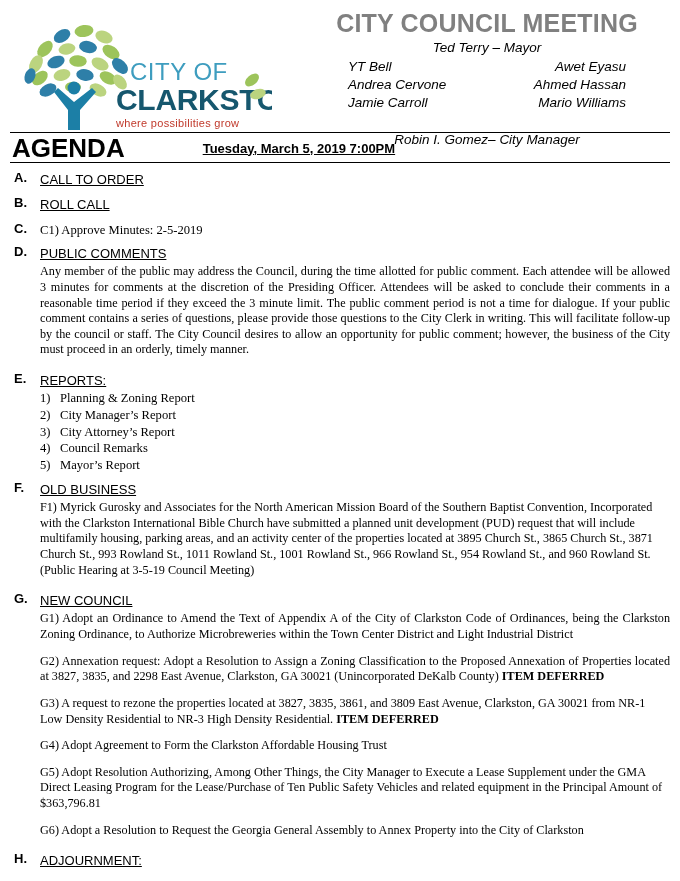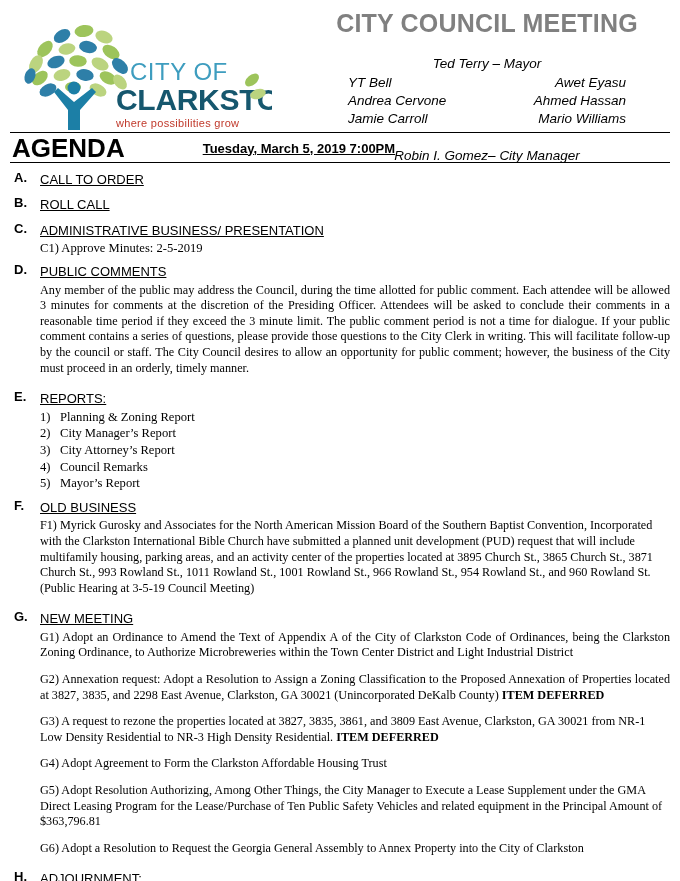--- a/index.html
+++ b/index.html
@@ -51,21 +51,21 @@
     text-align: center;
   }
 
   .meeting-title {
     font-family: "Liberation Sans", sans-serif;
     font-weight: bold;
     font-size: 25px;
     letter-spacing: 0.2px;
     color: #808080;
     line-height: 1.05;
-    margin: 0 0 20px 0;
+    margin: 0 0 4px 0;
     text-align: center;
   }
 
   .mayor-line {
     font-family: "Liberation Sans", sans-serif;
     font-style: italic;
     font-size: 13.5px;
     text-align: center;
     line-height: 1.25;
     margin: 0 0 1px 0;
@@ -301,21 +301,20 @@
     <div class="section">
       <div class="sec-letter">B.</div>
       <div class="sec-body">
         <span class="sec-heading">ROLL CALL</span>
       </div>
     </div>
 
     <div class="section">
       <div class="sec-letter">C.</div>
       <div class="sec-body">
-        <span class="sec-heading">ADMINISTRATIVE BUSINESS/ PRESENTATION</span>
         <div class="sub-item">C1) Approve Minutes: 2-5-2019</div>
       </div>
     </div>
 
     <div class="section tight">
       <div class="sec-letter">D.</div>
       <div class="sec-body">
         <span class="sec-heading">PUBLIC COMMENTS</span>
         <div class="para justify">Any member of the public may address the Council, during the time allotted for public comment. Each attendee will be allowed 3 minutes for comments at the discretion of the Presiding Officer. Attendees will be asked to conclude their comments in a reasonable time period if they exceed the 3 minute limit. The public comment period is not a time for dialogue. If your public comment contains a series of questions, please provide those questions to the City Clerk in writing. This will facilitate follow-up by the council or staff. The City Council desires to allow an opportunity for public comment; however, the business of the City must proceed in an orderly, timely manner.</div>
       </div>
@@ -358,21 +357,21 @@
         <span class="sec-heading">OLD BUSINESS</span>
         <div class="para">F1)  Myrick Gurosky and Associates for the North American Mission Board of the Southern Baptist Convention, Incorporated with the Clarkston International Bible Church have submitted a planned unit development (PUD) request that will include multifamily housing, parking areas, and an activity center of the properties located at 3895 Church St., 3865 Church St., 3871 Church St., 993 Rowland St., 1011 Rowland St., 1001 Rowland St., 966 Rowland St., 954 Rowland St., and 960 Rowland St. (Public Hearing at 3-5-19 Council Meeting)</div>
       </div>
     </div>
 
     <div class="spacer-md"></div>
 
     <div class="section">
       <div class="sec-letter">G.</div>
       <div class="sec-body">
-        <span class="sec-heading">NEW MEETING</span>
+        <span class="sec-heading">NEW COUNCIL</span>
 
         <div class="para justify">G1) Adopt an Ordinance to Amend the Text of Appendix A of the City of Clarkston Code of Ordinances, being the Clarkston Zoning Ordinance, to Authorize Microbreweries within the Town Center District and Light Industrial District</div>
 
         <div class="para justify gap"><span>G2) Annexation request:  Adopt a Resolution to Assign a Zoning Classification to the Proposed Annexation of Properties located at 3827, 3835, and 2298 East Avenue, Clarkston, GA 30021 (Unincorporated DeKalb County) </span><b class="deferred">ITEM DEFERRED</b></div>
 
         <div class="para gap"><span>G3) A request to rezone the properties located at 3827, 3835, 3861, and 3809 East Avenue, Clarkston, GA 30021 from NR-1 Low Density Residential to NR-3 High Density Residential. </span><b class="deferred">ITEM DEFERRED</b></div>
 
         <div class="para gap">G4)  Adopt Agreement to Form the Clarkston Affordable Housing Trust</div>
 
         <div class="para gap">G5)  Adopt Resolution Authorizing, Among Other Things, the City Manager to Execute a Lease Supplement under the GMA Direct Leasing Program for the Lease/Purchase of Ten Public Safety Vehicles and related equipment in the Principal Amount of $363,796.81</div>

